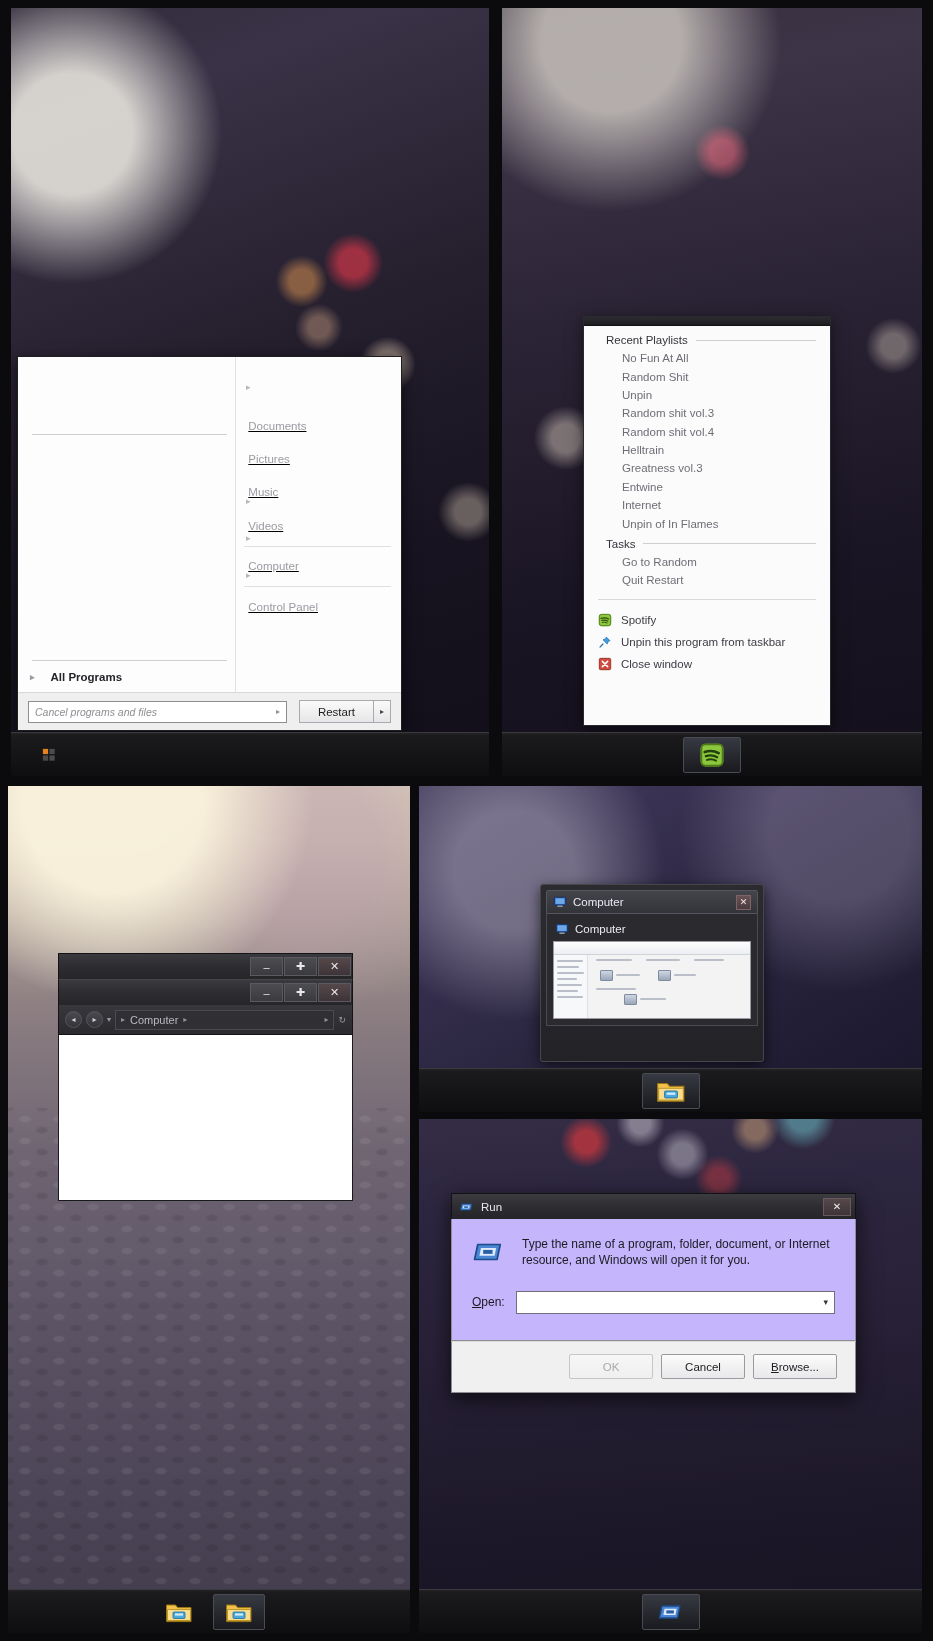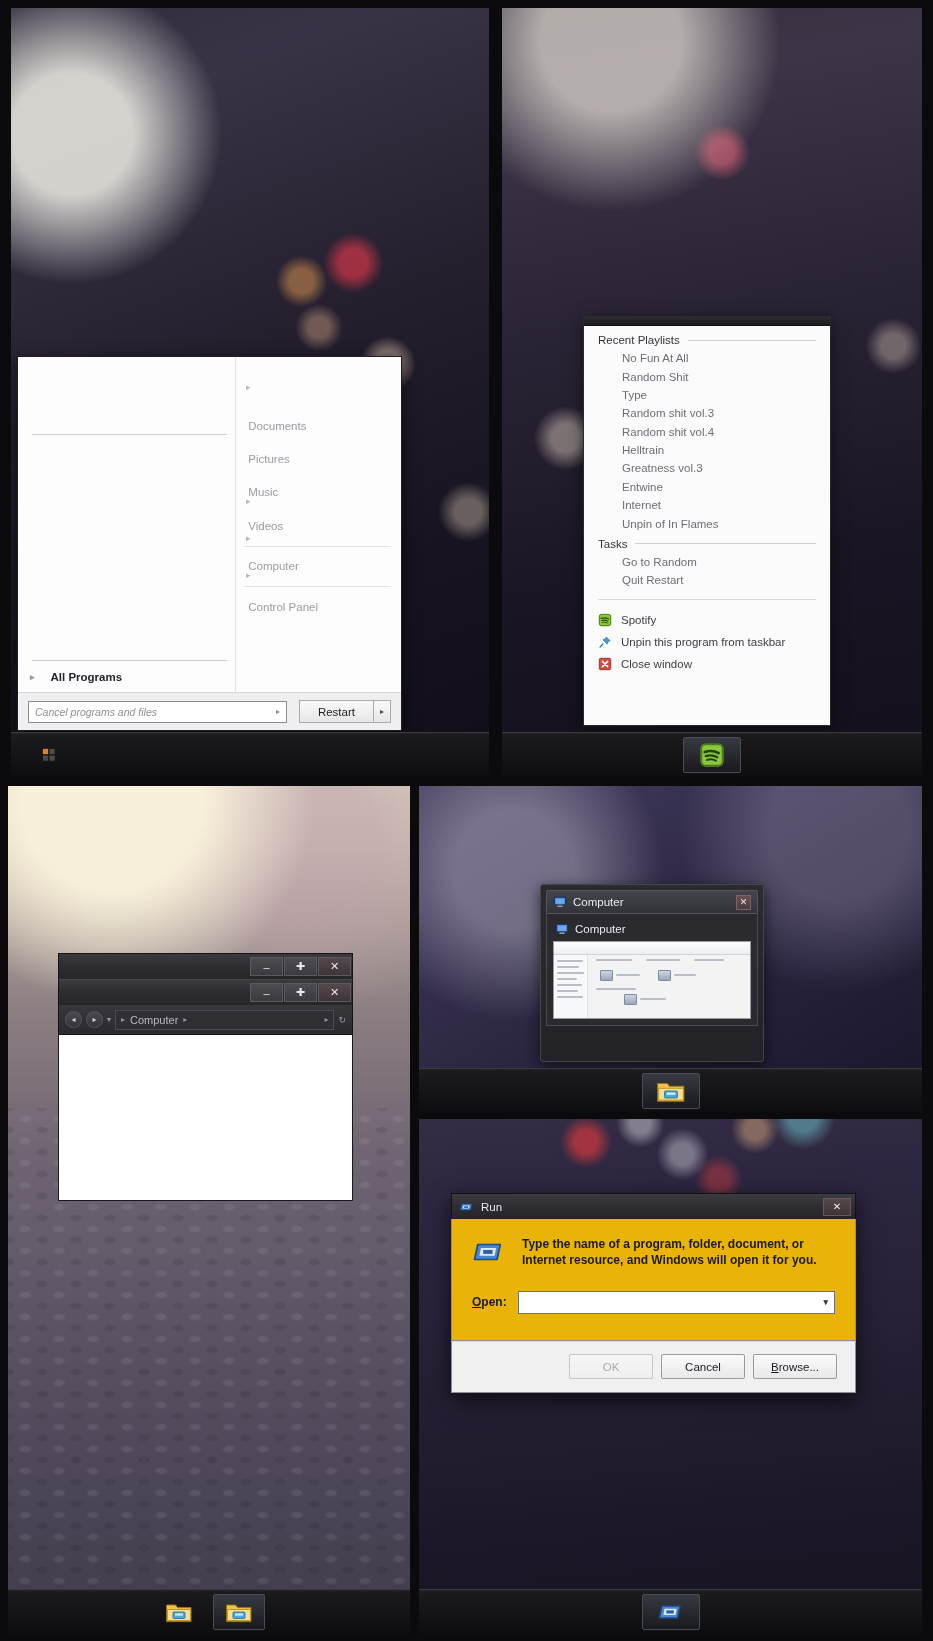--- a/index.html
+++ b/index.html
@@ -102,21 +102,21 @@
   .sm-top { display: flex; flex: 1; }
   .sm-left { position: relative; width: 57%; border-right: 1px solid #e3e3e3; }
   .sm-left .sep { position:absolute; left: 14px; right: 8px; height: 1px; background: #cfcfcf; }
   .sm-arrow { position: absolute; color: #b6b6bb; font-size: 9px; }
   .sm-allprog {
     position: absolute; left: 0; right: 0; bottom: 0; height: 30px;
     display: flex; align-items: center; gap: 16px; padding-left: 12px;
     font-size: 11.5px; font-weight: bold; color: #24242a;
   }
   .sm-allprog .ap-arrow { color: #9a9aa0; font-size: 9px; }
-  .sm-right { flex: 1; padding: 52px 0 8px 0; }
+  .sm-right { flex: 1; padding: 52px 0 8px 0; text-decoration: underline; }
   .sm-r-item {
     height: 33.4px; display: flex; align-items: center;
     padding-left: 12px; font-size: 11.5px; color: #9b9ba2;
   }
   .sm-r-sep { height: 1px; background: #e0e0e0; margin: 3px 10px 3px 8px; }
   .sm-bottom {
     height: 38px; background: #efeff0; border-top: 1px solid #d8d8da;
     display: flex; align-items: center; padding: 0 10px; gap: 12px;
   }
   .sm-search {
@@ -141,21 +141,21 @@
 
   
   .jumplist {
     position: absolute; background: #fbfbfb;
     border: 1px solid #2a2a2e;
     box-shadow: 0 3px 14px rgba(0,0,0,.55);
   }
   .jl-top { height: 9px; background: linear-gradient(180deg,#2b2b30,#1d1d21); border-bottom: 1px solid #121215; }
   .jl-head {
     display: flex; align-items: center; gap: 8px;
-    font-size: 11.5px; color: #32323a; padding: 8px 14px 3px 14px;
+    font-size: 11.5px; color: #32323a; padding: 8px 14px 3px 14px; margin-left: 8px;
   }
   .jl-head .rule { flex: 1; height: 1px; background: #cfcfd3; }
   .jl-item {
     font-size: 11.5px; color: #6e6e77; padding: 3.2px 0 3.2px 38px;
   }
   .jl-divider { height: 1px; background: #d9d9dd; margin: 9px 14px 9px 14px; }
   .jl-app { display: flex; align-items: center; gap: 9px; padding: 4px 0 4px 14px; font-size: 11.5px; color: #3c3c44; }
   .ic { width: 14px; height: 14px; flex: none; display:block; }
 
   
@@ -221,21 +221,21 @@
     height: 26px; background: linear-gradient(180deg,#3b3b40 0%, #2d2d32 50%, #252529 100%);
     border: 1px solid #121215; border-bottom: none;
     display: flex; align-items: center; gap: 7px; padding: 0 4px 0 8px;
     font-size: 11.5px; color: #e6e6ee;
   }
   .run-title .x {
     margin-left: auto; width: 28px; height: 18px;
     background: linear-gradient(180deg,#55484b,#3e3437); border: 1px solid #6a585c;
     color: #eee; font-size: 10px; display: flex; align-items: center; justify-content: center;
   }
-  .run-body { background: #eab308; border: 1px solid #8d8d93; border-top: none; padding: 18px 20px 0 20px; font-weight: bold; }
+  .run-body { background: #c4b5fd; border: 1px solid #8d8d93; border-top: none; padding: 18px 20px 0 20px; }
   .run-desc { display: flex; gap: 16px; }
   .run-desc p { font-size: 12px; color: #1b1b20; line-height: 1.32; }
   .run-open { display: flex; align-items: center; gap: 11px; margin-top: 22px; padding-bottom: 26px; }
   .run-open label { font-size: 12px; color: #1b1b20; }
   .run-open label u { text-decoration: underline; }
   .run-combo {
     flex: 1; height: 23px; background: #fff; border: 1px solid #6f6f77;
     display: flex; align-items: center; justify-content: flex-end; padding-right: 6px;
     font-size: 9px; color: #333;
   }
@@ -330,21 +330,21 @@
 
     <div class="jumplist" style="left:81px; top:308px; width:248px; height:410px;">
       <div class="jl-top"></div>
 
       <div class="jl-head">
         <span>Recent Playlists</span>
         <span class="rule"></span>
       </div>
       <div class="jl-item">No Fun At All</div>
       <div class="jl-item">Random Shit</div>
-      <div class="jl-item">Type</div>
+      <div class="jl-item">Unpin</div>
       <div class="jl-item">Random shit vol.3</div>
       <div class="jl-item">Random shit vol.4</div>
       <div class="jl-item">Helltrain</div>
       <div class="jl-item">Greatness vol.3</div>
       <div class="jl-item">Entwine</div>
       <div class="jl-item">Internet</div>
       <div class="jl-item">Unpin of In Flames</div>
 
       <div class="jl-head" style="padding-top:5px;">
         <span>Tasks</span>

